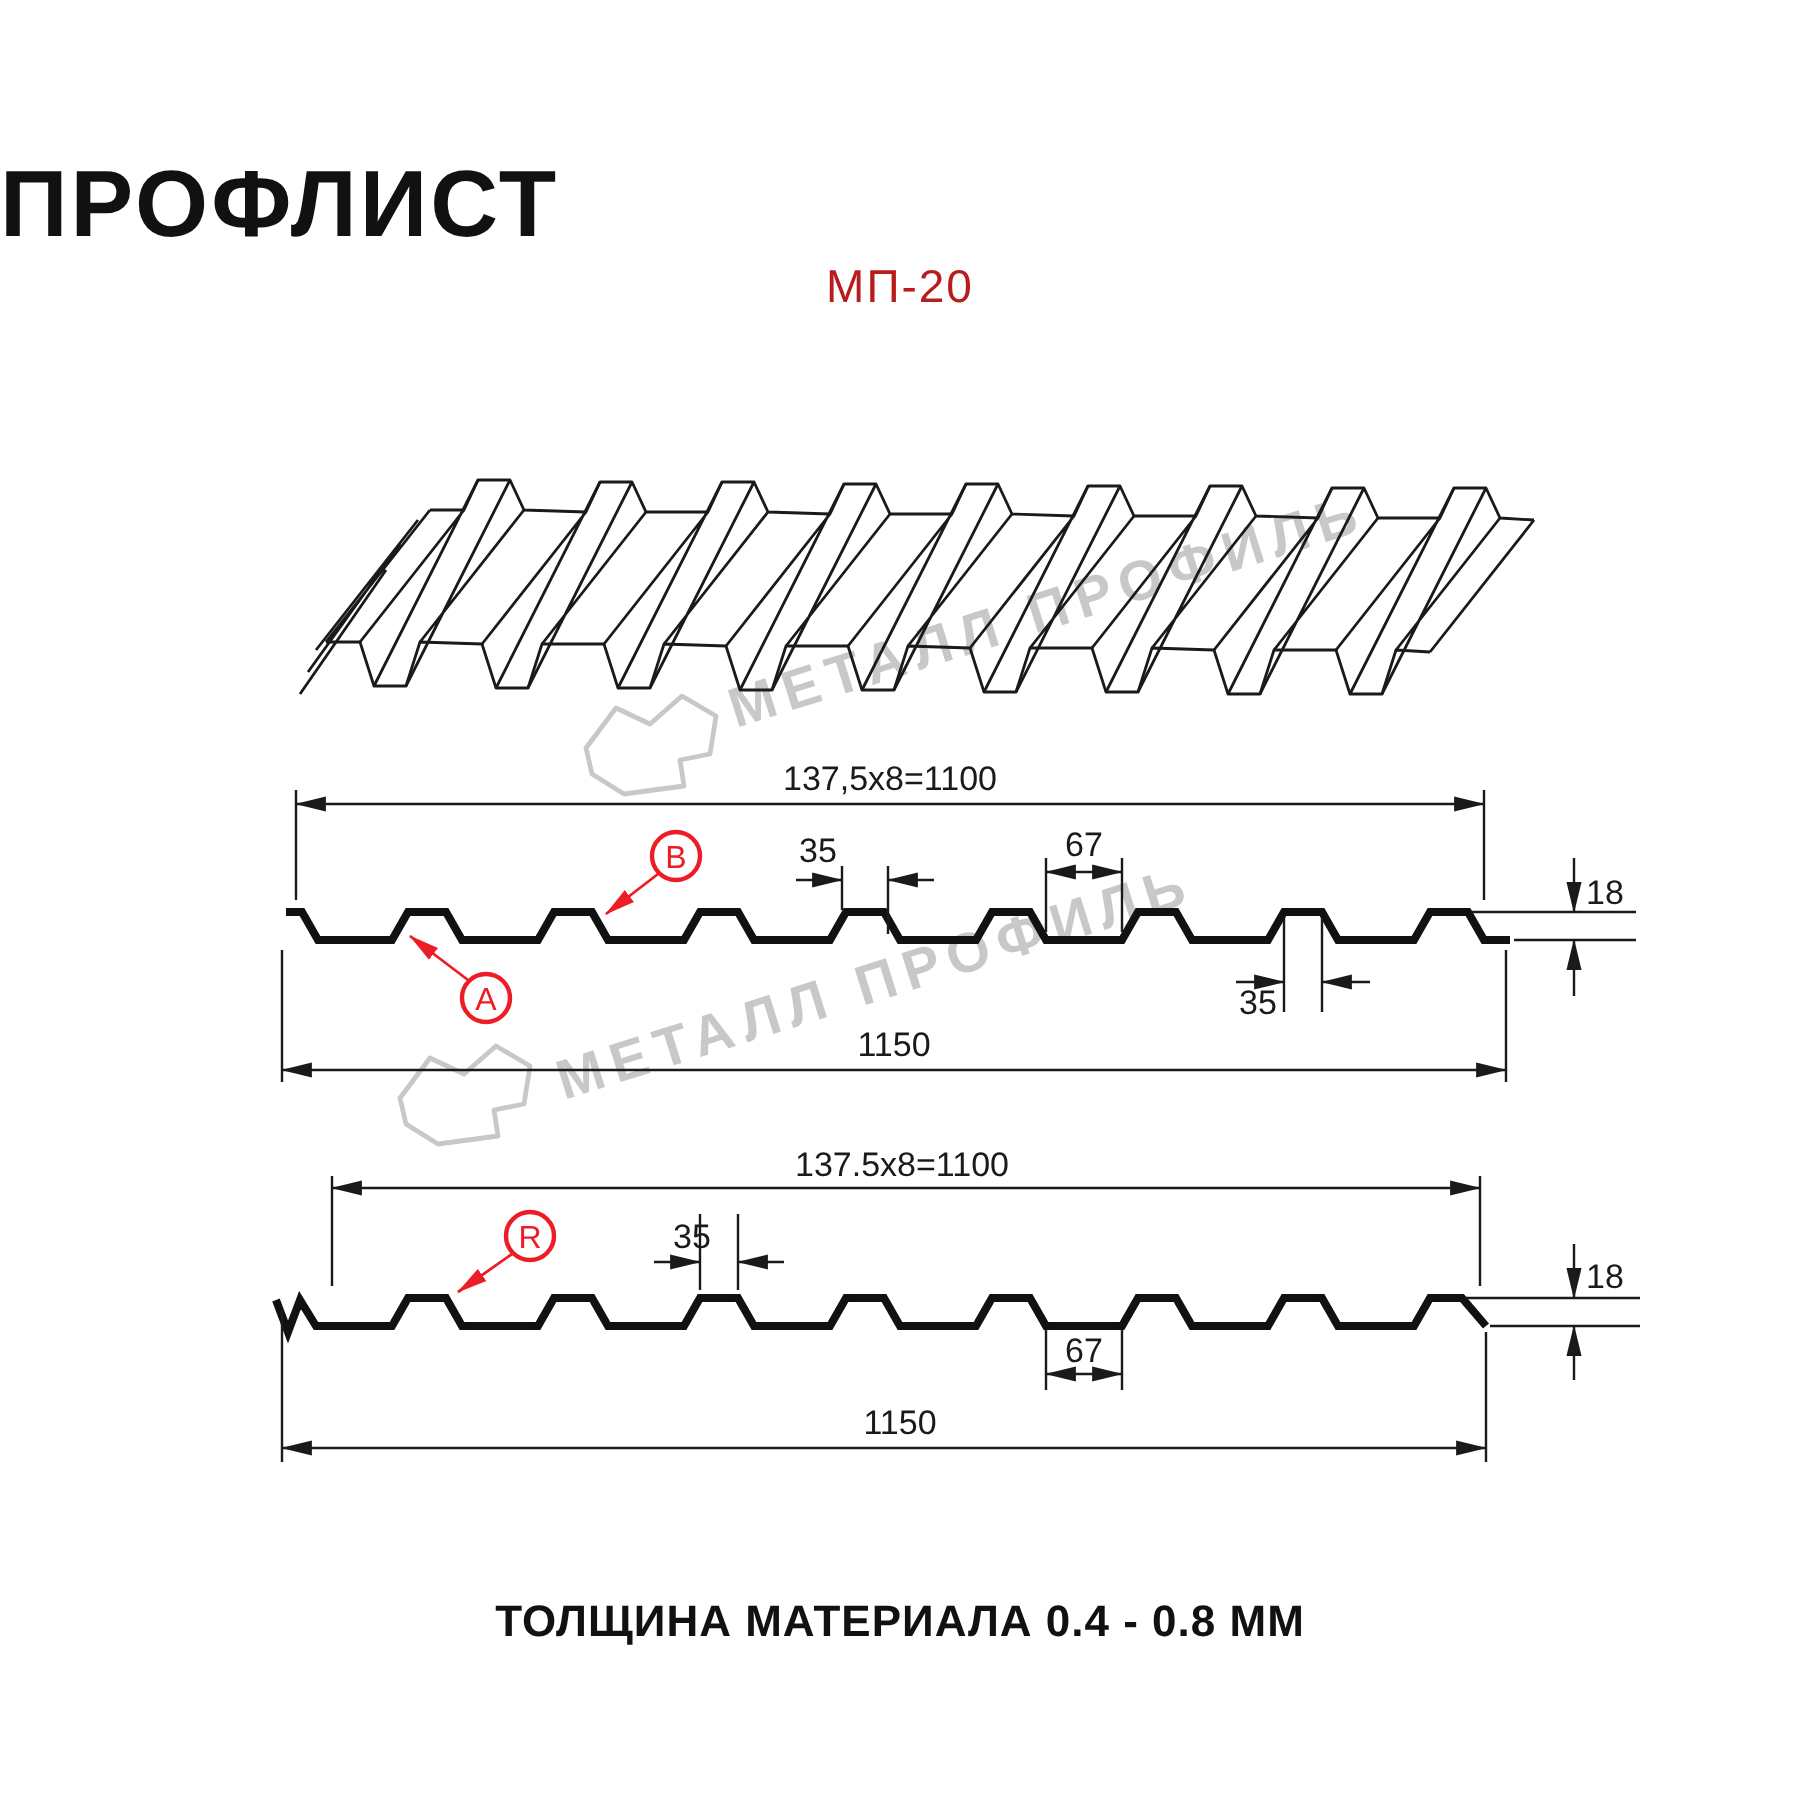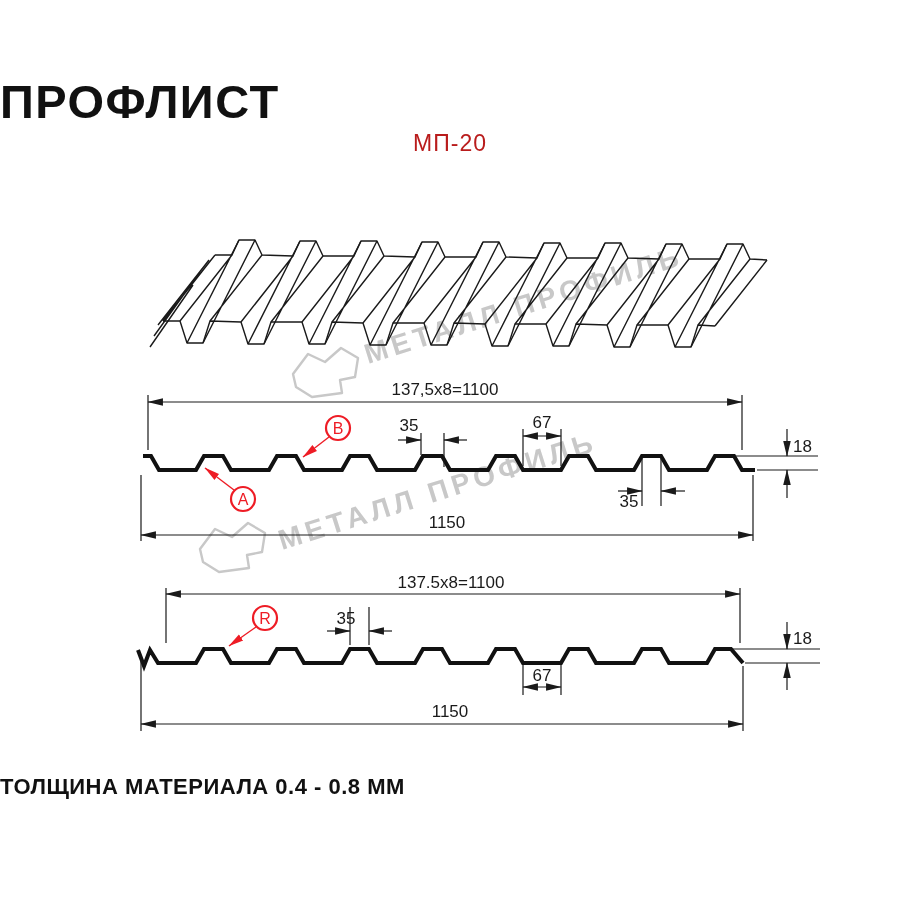--- a/index.html
+++ b/index.html
@@ -2,21 +2,21 @@
 <html><head>
 <meta charset="utf-8">
 <style>
   html,body{margin:0;padding:0;background:#ffffff;}
   .page{position:relative;width:900px;height:900px;background:#fff;overflow:hidden;
         font-family:"Liberation Sans","DejaVu Sans",sans-serif;}
   .title{position:absolute;left:0;top:74px;width:900px;text-align:left;
          font-size:47px;font-weight:bold;letter-spacing:1.5px;color:#111;}
   .model{position:absolute;left:0;top:130px;width:900px;text-align:center;
          font-size:23px;font-weight:500;letter-spacing:1px;color:#b91c1c;}
-  .footer{position:absolute;left:0;top:774px;width:900px;text-align:left;
+  .footer{position:absolute;left:0;top:798px;width:900px;text-align:center;
           font-size:22px;font-weight:bold;letter-spacing:0.5px;color:#111;}
   svg{position:absolute;left:0;top:0;}
   svg text{font-family:"Liberation Sans","DejaVu Sans",sans-serif;}
   .dim-txt{font-size:17px;fill:#1a1a1a;}
   .red-txt{font-size:16px;fill:#ee1c25;font-weight:500;}
   .wm-txt{font-size:28px;font-weight:bold;letter-spacing:4.5px;fill:#c8c8c8;}
 </style>
 </head>
 <body>
 

